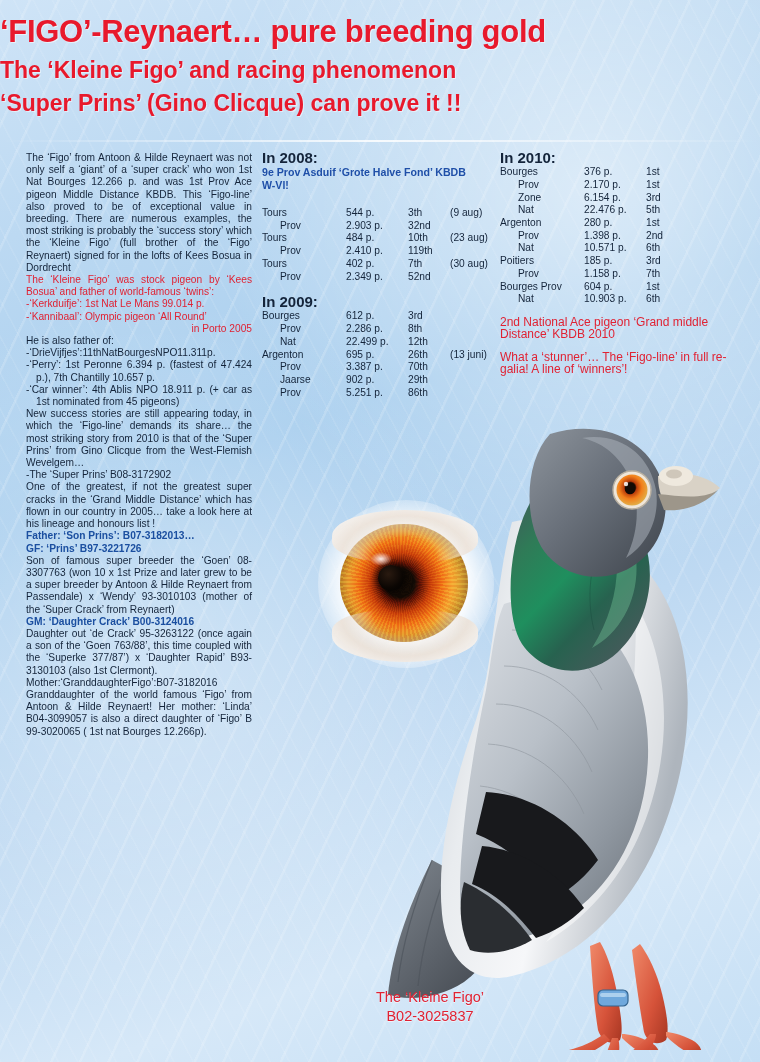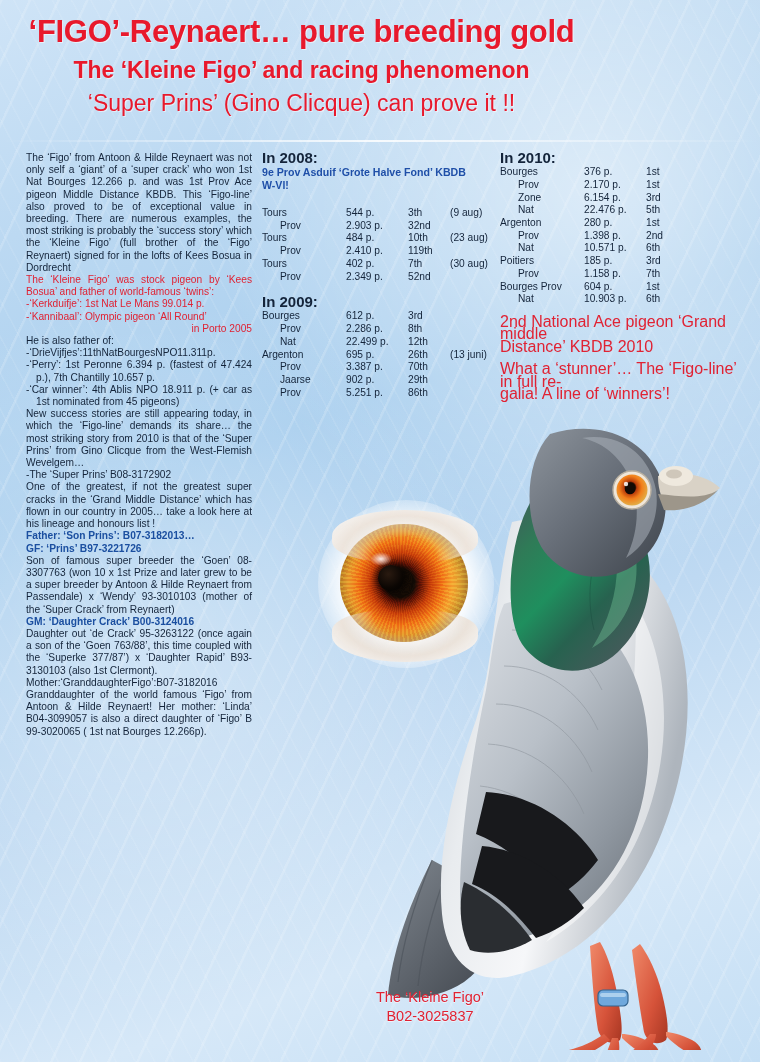--- a/index.html
+++ b/index.html
@@ -33,21 +33,21 @@
       repeating-linear-gradient(62deg, rgba(255,255,255,0.09) 0px, rgba(255,255,255,0.09) 1px, rgba(255,255,255,0) 2px, rgba(255,255,255,0) 17px);
     pointer-events: none;
   }
 
   
   .header {
     position: absolute;
     top: 0;
     left: 0;
     width: 603px;
-    text-align: center;
+    text-align: left;
     z-index: 5;
   }
   .title-main {
     font-size: 31px;
     font-weight: bold;
     color: #e8192c;
     letter-spacing: -0.3px;
     margin-top: 14px;
     text-shadow: 1px 1px 0 rgba(255,255,255,0.55);
     white-space: nowrap;
@@ -55,21 +55,21 @@
   .title-sub {
     font-size: 23px;
     font-weight: bold;
     color: #e8192c;
     margin-top: 7px;
     text-shadow: 1px 1px 0 rgba(255,255,255,0.5);
     white-space: nowrap;
   }
   .title-sub2 {
     font-size: 23px;
-    font-weight: normal;
+    font-weight: bold;
     color: #e8192c;
     margin-top: 6px;
     text-shadow: 1px 1px 0 rgba(255,255,255,0.5);
     white-space: nowrap;
   }
   .header-rule {
     position: absolute;
     top: 140px;
     left: 0;
     width: 760px;
@@ -122,21 +122,21 @@
   .ind { padding-left: 18px !important; }
 
   .mid-head {
     color: #1f4fa8;
     font-weight: bold;
     font-size: 10.6px;
     line-height: 12.4px;
   }
   .right-note {
     color: #e02233;
-    font-size: 16px;
+    font-size: 12px;
     line-height: 12.4px;
     margin-top: 10px;
   }
 
   
   .eye-wrap {
     position: absolute;
     left: 318px;
     top: 500px;
     width: 176px;

